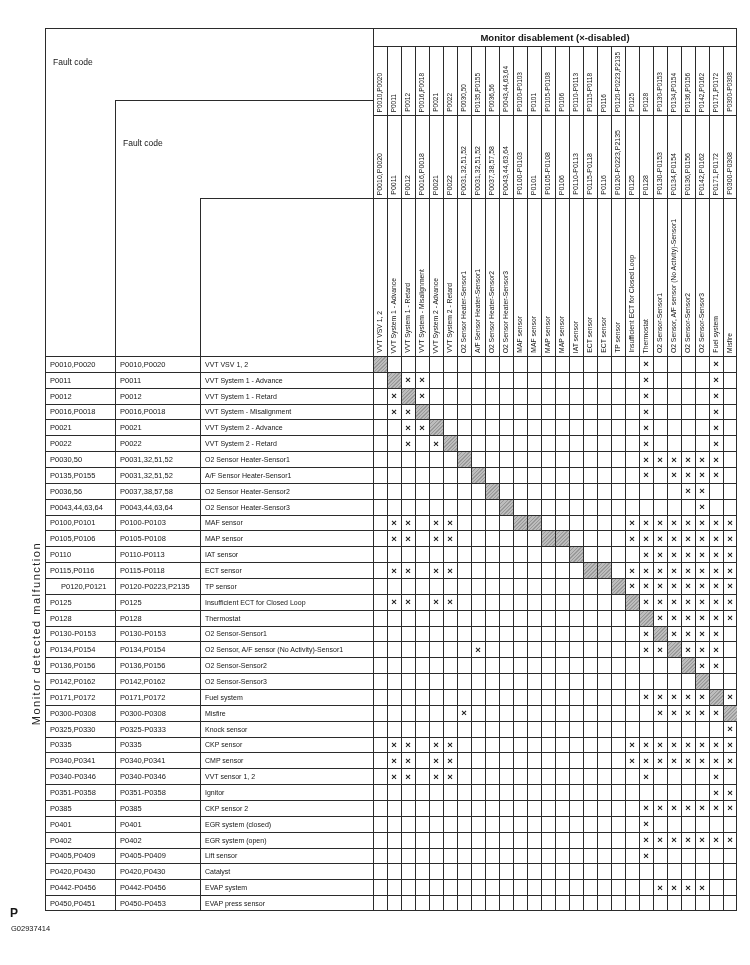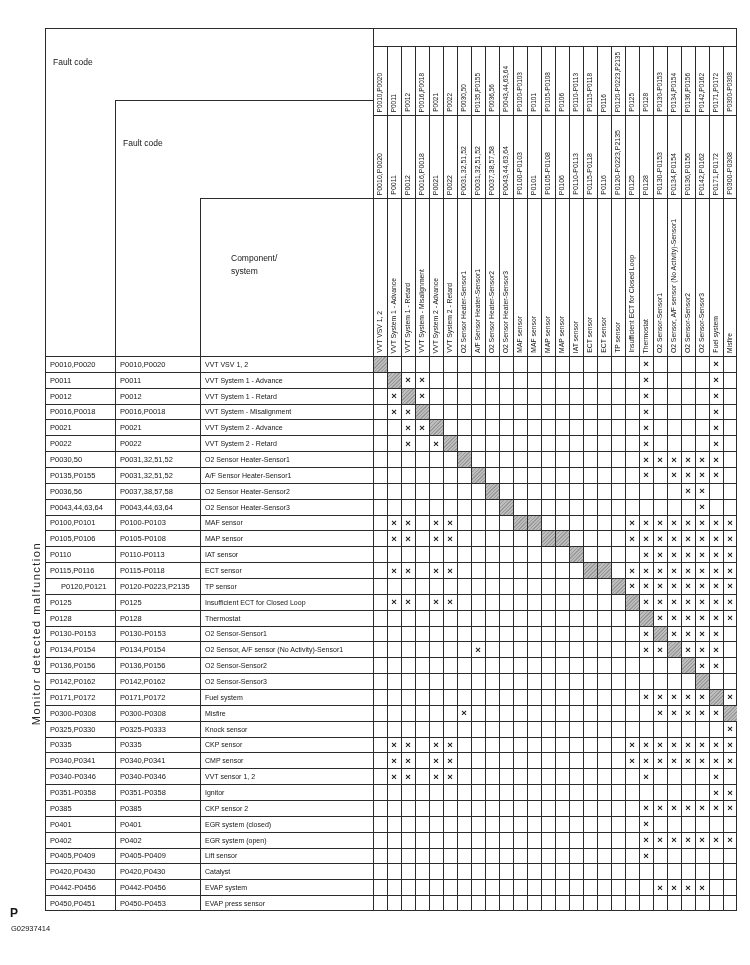--- a/index.html
+++ b/index.html
@@ -97,22 +97,21 @@
       <div class="abs ln" style="left: 0px; top: 756.139px; width: 692px; height: 1px;"></div>
       <div class="abs ln" style="left: 0px; top: 771.996px; width: 692px; height: 1px;"></div>
       <div class="abs ln" style="left: 0px; top: 787.853px; width: 692px; height: 1px;"></div>
       <div class="abs ln" style="left: 0px; top: 803.71px; width: 692px; height: 1px;"></div>
       <div class="abs ln" style="left: 0px; top: 819.567px; width: 692px; height: 1px;"></div>
       <div class="abs ln" style="left: 0px; top: 835.424px; width: 692px; height: 1px;"></div>
       <div class="abs ln" style="left: 0px; top: 851.281px; width: 692px; height: 1px;"></div>
       <div class="abs ln" style="left: 0px; top: 867.138px; width: 692px; height: 1px;"></div>
       <div class="abs hlabel" style="left: 8px; top: 29px; width: 120px; height: 12px;">Fault code</div>
       <div class="abs hlabel" style="left: 78px; top: 110px; width: 120px; height: 12px;">Fault code</div>
-      <div class="abs hlabel pre" style="left: 186px; top: 224px; width: 138px; height: 28px;">Component/
-system</div>
+      <div class="abs monhdr" style="left: 328px; top: 0px; width: 364px; height: 18px;">Monitor disablement (×-disabled)</div>
       <div class="abs vcell" style="left: 328px; top: 18px; width: 14px; height: 69px;">
         <span class="vtext f65">P0010,P0020</span>
       </div>
       <div class="abs vcell" style="left: 328px; top: 87px; width: 14px; height: 83px;">
         <span class="vtext f70">P0010,P0020</span>
       </div>
       <div class="abs vcell" style="left: 328px; top: 170px; width: 14px; height: 158px;">
         <span class="vtext f68">VVT VSV 1, 2</span>
       </div>
       <div class="abs vcell" style="left: 342px; top: 18px; width: 14px; height: 69px;">

